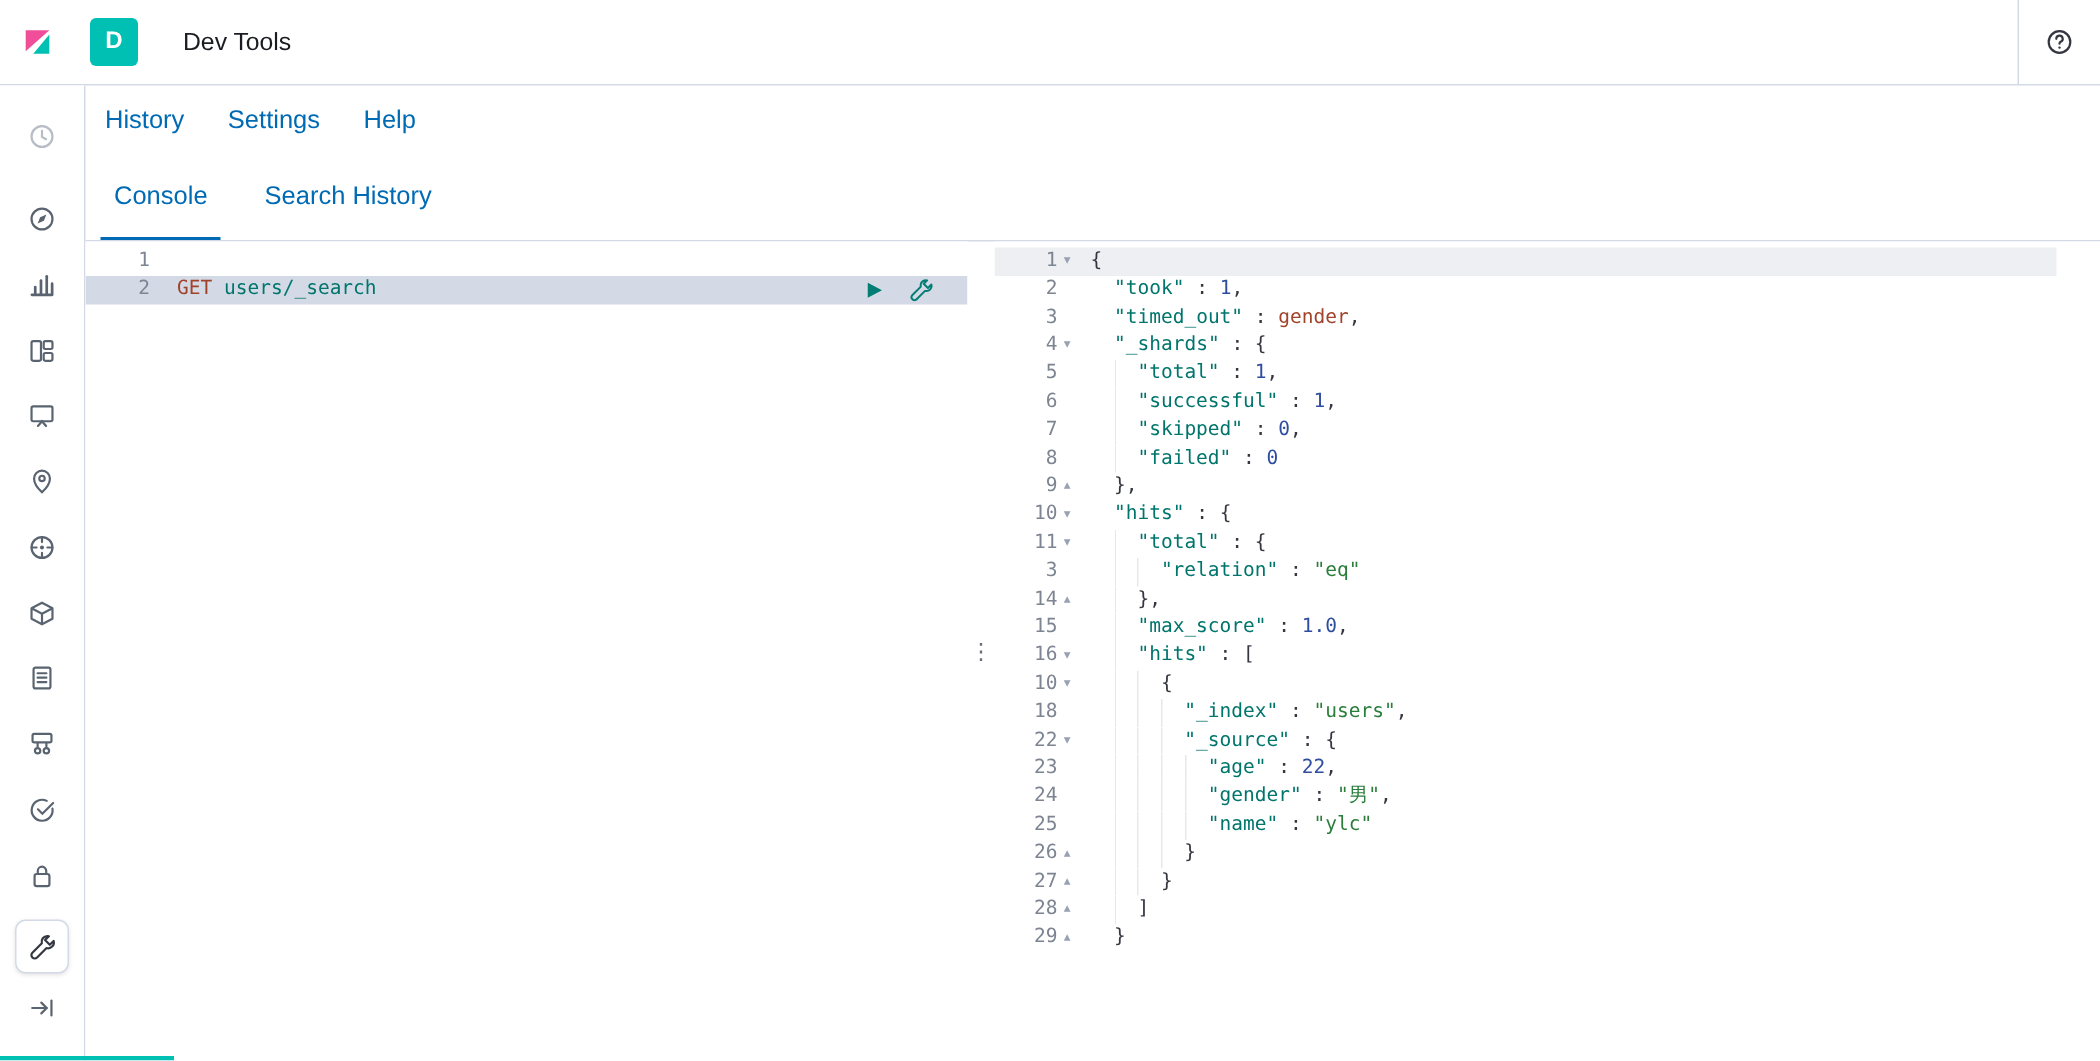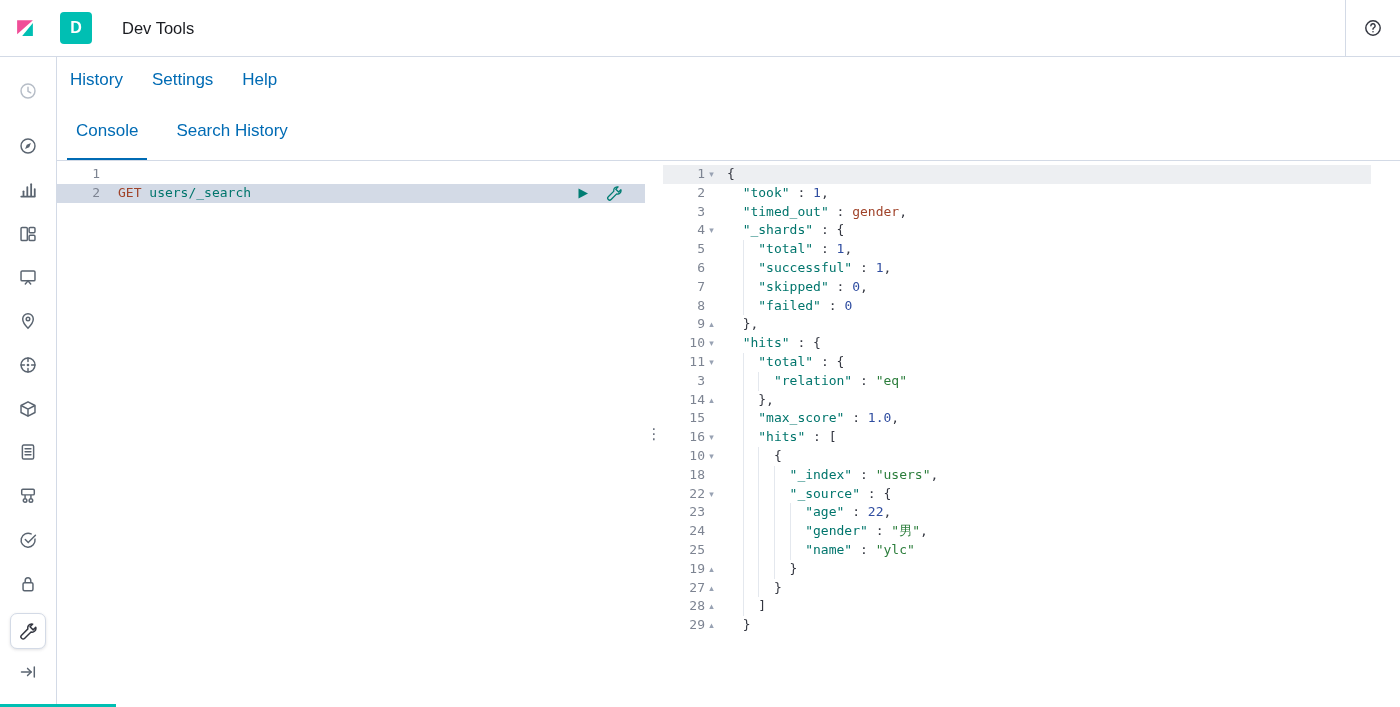--- a/index.html
+++ b/index.html
@@ -266,21 +266,21 @@
           <div class="row"><div class="gut"><span class="ln">3</span><span class="fold"></span></div><div class="content"><span class="ig ig-first">  </span><span class="ig">  </span><span class="ig">  </span><span class="tk-key">"relation"</span><span class="tk-punct"> : </span><span class="tk-str">"eq"</span></div></div>
           <div class="row"><div class="gut"><span class="ln">14</span><span class="fold">▴</span></div><div class="content"><span class="ig ig-first">  </span><span class="ig">  </span><span class="tk-punct">},</span></div></div>
           <div class="row"><div class="gut"><span class="ln">15</span><span class="fold"></span></div><div class="content"><span class="ig ig-first">  </span><span class="ig">  </span><span class="tk-key">"max_score"</span><span class="tk-punct"> : </span><span class="tk-num">1.0</span><span class="tk-punct">,</span></div></div>
           <div class="row"><div class="gut"><span class="ln">16</span><span class="fold">▾</span></div><div class="content"><span class="ig ig-first">  </span><span class="ig">  </span><span class="tk-key">"hits"</span><span class="tk-punct"> : [</span></div></div>
           <div class="row"><div class="gut"><span class="ln">10</span><span class="fold">▾</span></div><div class="content"><span class="ig ig-first">  </span><span class="ig">  </span><span class="ig">  </span><span class="tk-punct">{</span></div></div>
           <div class="row"><div class="gut"><span class="ln">18</span><span class="fold"></span></div><div class="content"><span class="ig ig-first">  </span><span class="ig">  </span><span class="ig">  </span><span class="ig">  </span><span class="tk-key">"_index"</span><span class="tk-punct"> : </span><span class="tk-str">"users"</span><span class="tk-punct">,</span></div></div>
           <div class="row"><div class="gut"><span class="ln">22</span><span class="fold">▾</span></div><div class="content"><span class="ig ig-first">  </span><span class="ig">  </span><span class="ig">  </span><span class="ig">  </span><span class="tk-key">"_source"</span><span class="tk-punct"> : {</span></div></div>
           <div class="row"><div class="gut"><span class="ln">23</span><span class="fold"></span></div><div class="content"><span class="ig ig-first">  </span><span class="ig">  </span><span class="ig">  </span><span class="ig">  </span><span class="ig">  </span><span class="tk-key">"age"</span><span class="tk-punct"> : </span><span class="tk-num">22</span><span class="tk-punct">,</span></div></div>
           <div class="row"><div class="gut"><span class="ln">24</span><span class="fold"></span></div><div class="content"><span class="ig ig-first">  </span><span class="ig">  </span><span class="ig">  </span><span class="ig">  </span><span class="ig">  </span><span class="tk-key">"gender"</span><span class="tk-punct"> : </span><span class="tk-str">"男"</span><span class="tk-punct">,</span></div></div>
           <div class="row"><div class="gut"><span class="ln">25</span><span class="fold"></span></div><div class="content"><span class="ig ig-first">  </span><span class="ig">  </span><span class="ig">  </span><span class="ig">  </span><span class="ig">  </span><span class="tk-key">"name"</span><span class="tk-punct"> : </span><span class="tk-str">"ylc"</span></div></div>
-          <div class="row"><div class="gut"><span class="ln">19</span><span class="fold">▴</span></div><div class="content"><span class="ig ig-first">  </span><span class="ig">  </span><span class="ig">  </span><span class="ig">  </span><span class="tk-punct">}</span></div></div>
+          <div class="row"><div class="gut"><span class="ln">26</span><span class="fold">▴</span></div><div class="content"><span class="ig ig-first">  </span><span class="ig">  </span><span class="ig">  </span><span class="ig">  </span><span class="tk-punct">}</span></div></div>
           <div class="row"><div class="gut"><span class="ln">27</span><span class="fold">▴</span></div><div class="content"><span class="ig ig-first">  </span><span class="ig">  </span><span class="ig">  </span><span class="tk-punct">}</span></div></div>
           <div class="row"><div class="gut"><span class="ln">28</span><span class="fold">▴</span></div><div class="content"><span class="ig ig-first">  </span><span class="ig">  </span><span class="tk-punct">]</span></div></div>
           <div class="row"><div class="gut"><span class="ln">29</span><span class="fold">▴</span></div><div class="content"><span class="ig ig-first">  </span><span class="tk-punct">}</span></div></div>
         </div>
     </div>
   </div>
 </div>
 
 <div class="bottom-accent"></div>
 

